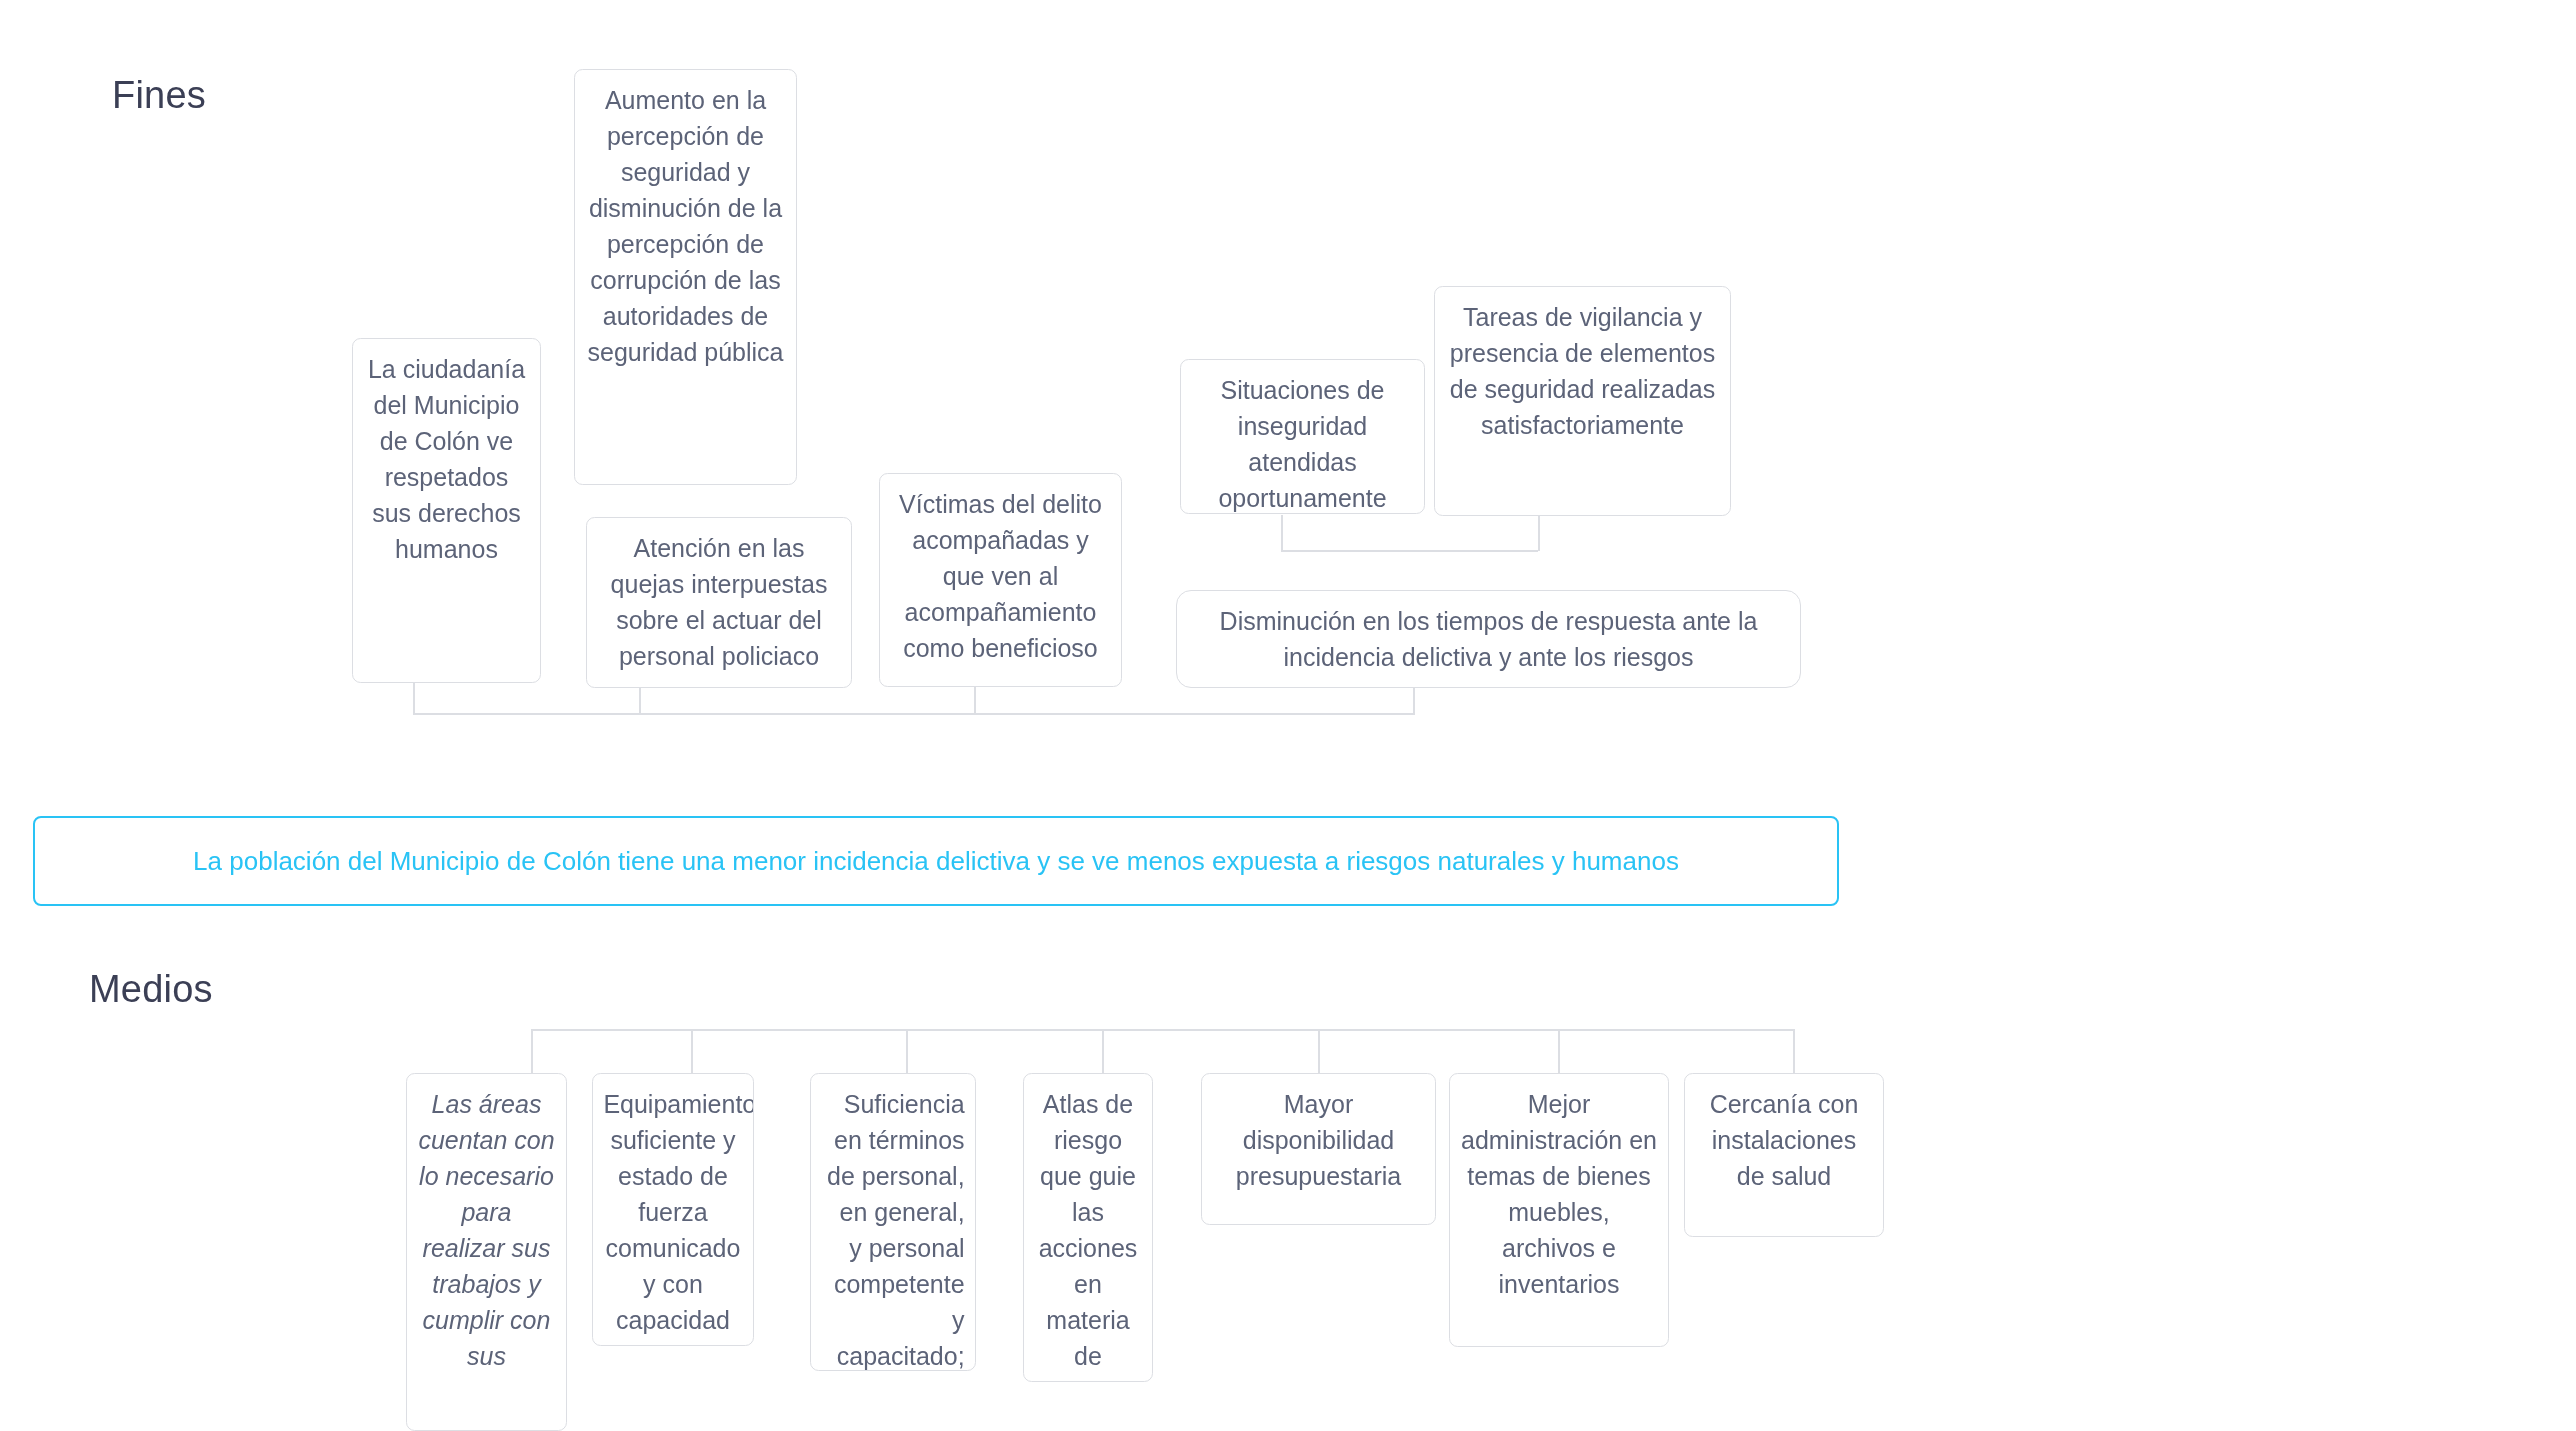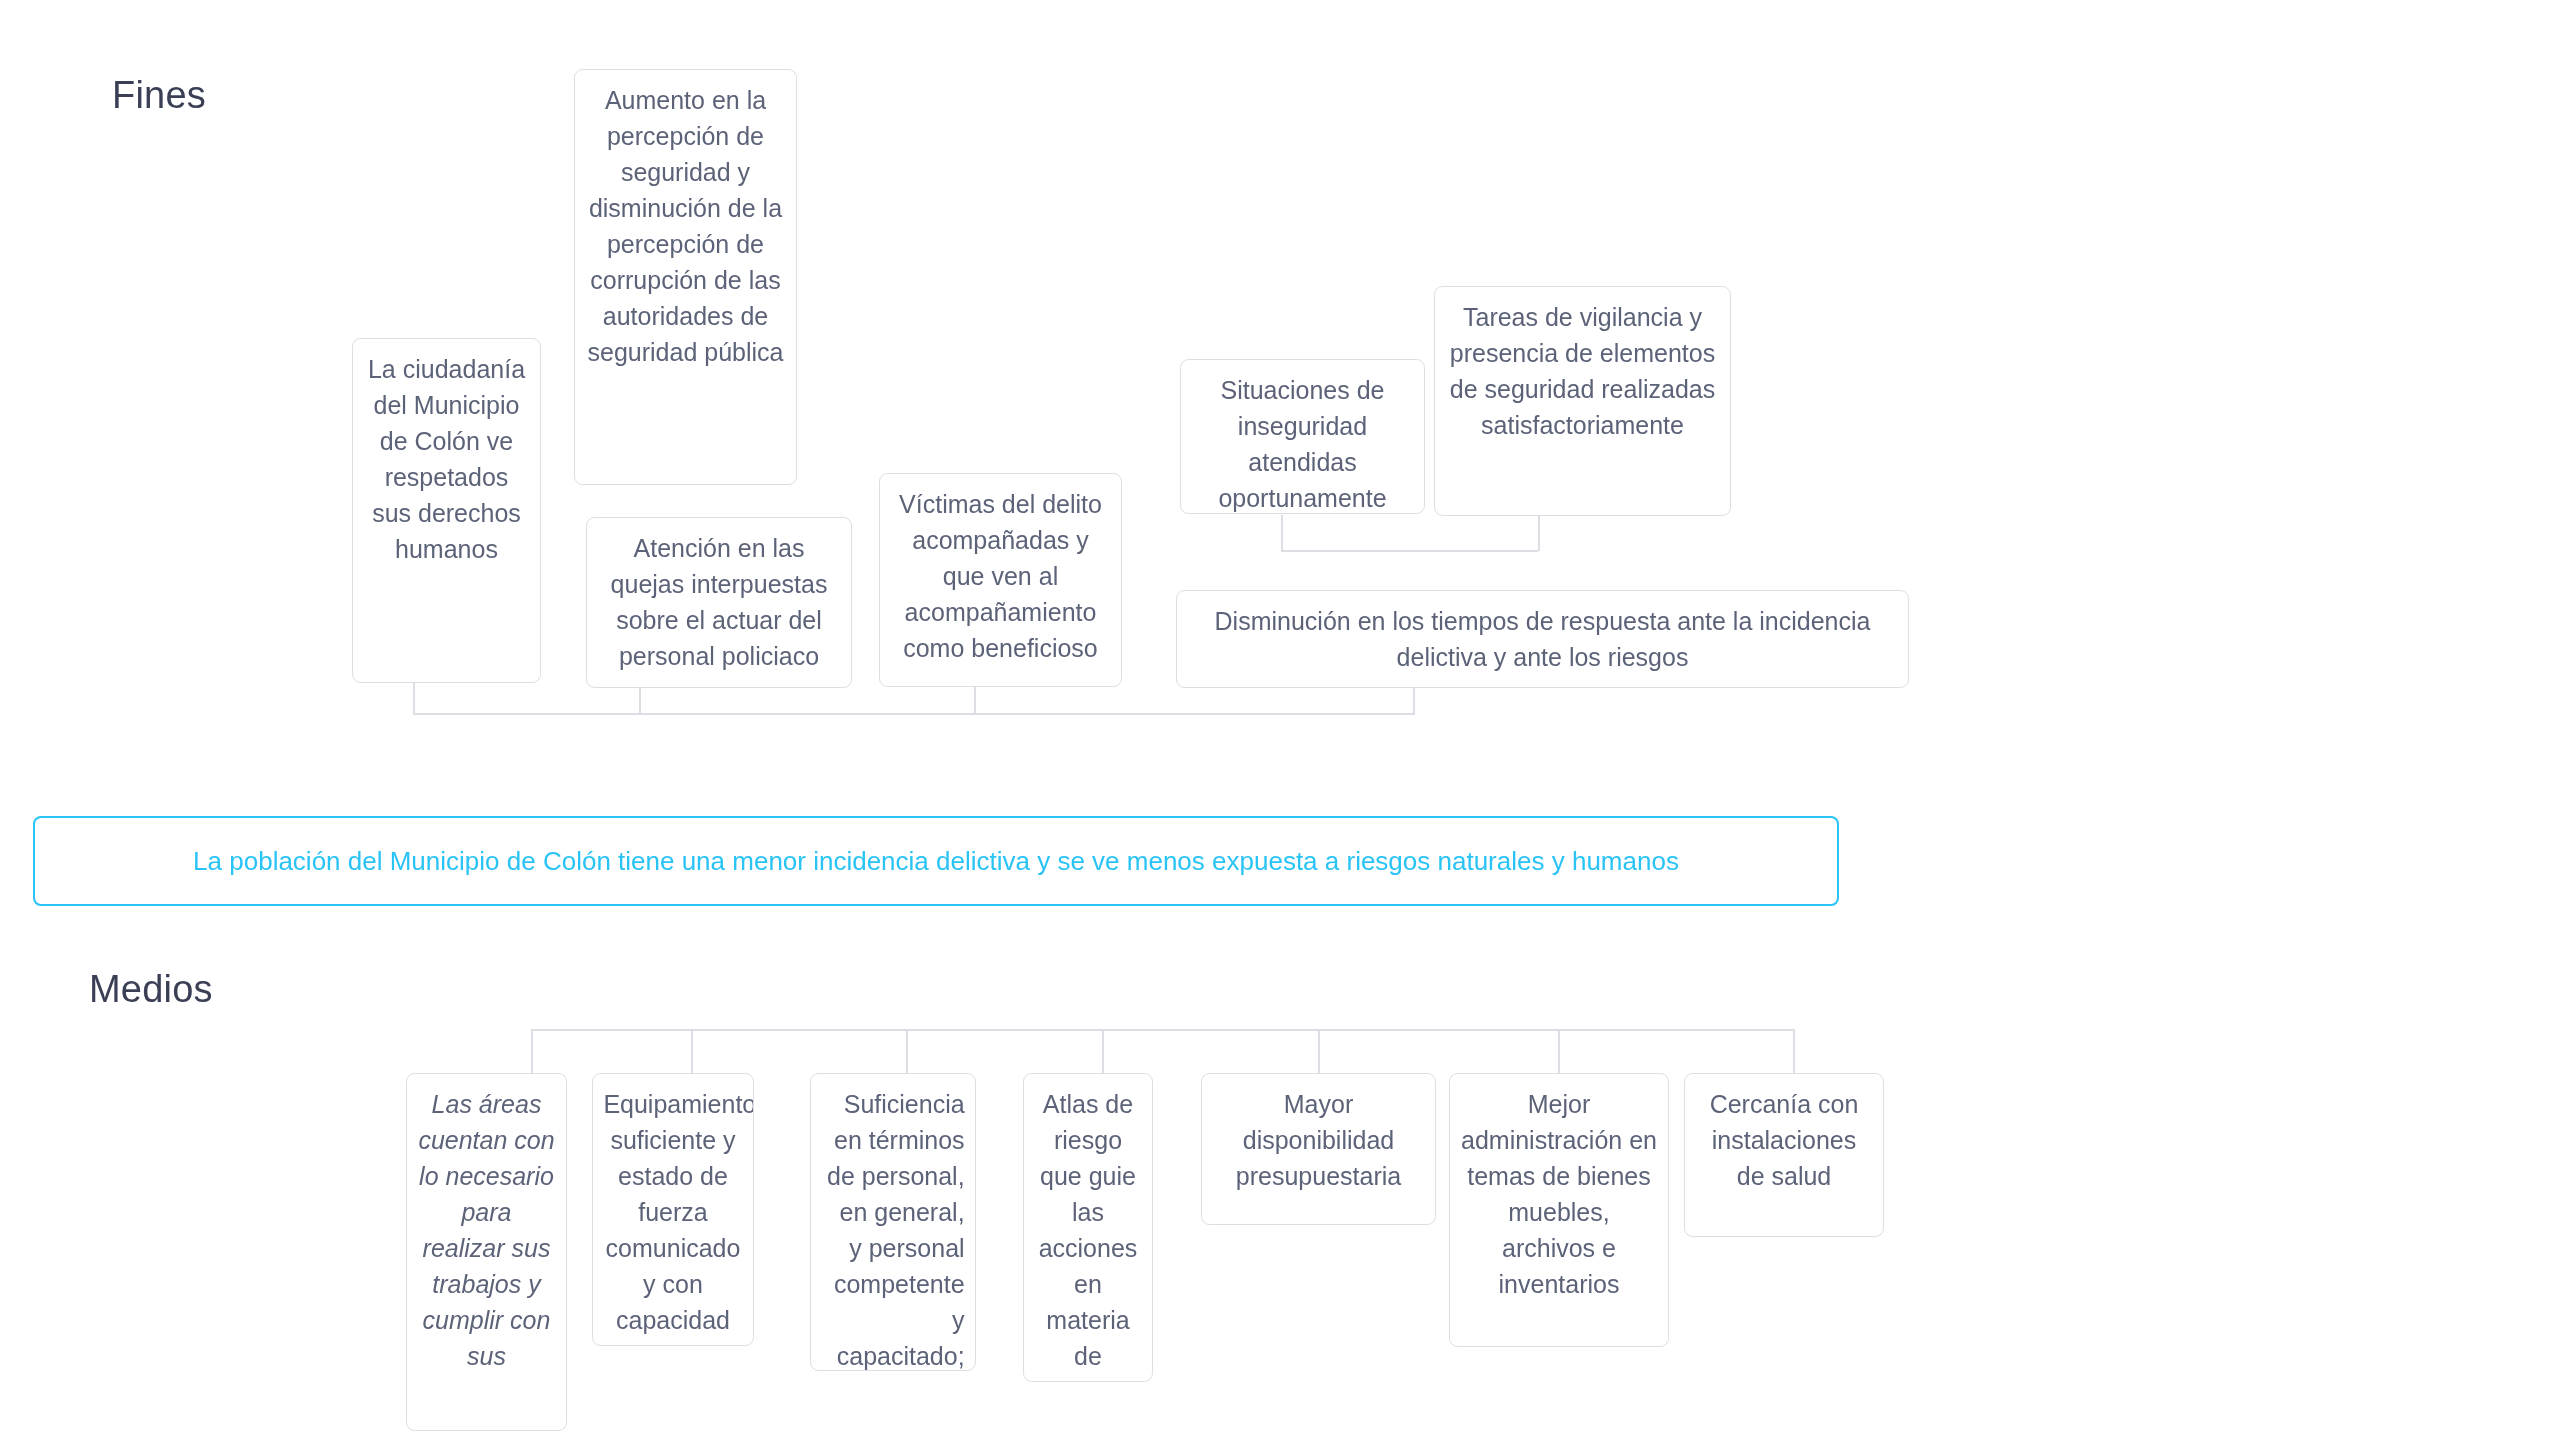--- a/index.html
+++ b/index.html
@@ -107,21 +107,21 @@
   </div>
 
   <div class="node" id="fin-5" style="left:1180px;top:359px;width:245px;height:155px;">
     <span>Situaciones de inseguridad atendidas oportunamente</span>
   </div>
 
   <div class="node" id="fin-6" style="left:1434px;top:286px;width:297px;height:230px;">
     <span>Tareas de vigilancia y presencia de elementos de seguridad realizadas satisfactoriamente</span>
   </div>
 
-  <div class="node" id="fin-7" style="left:1176px;top:590px;width:733px;height:98px;">
+  <div class="node" id="fin-7" style="left:1176px;top:590px;width:625px;height:98px;border-radius:15px;">
     <span>Disminución en los tiempos de respuesta ante la incidencia delictiva y ante los riesgos</span>
   </div>
 
   <div class="banner" style="left:33px;top:816px;width:1806px;height:90px;">
     <span>La población del Municipio de Colón tiene una menor incidencia delictiva y se ve menos expuesta a riesgos naturales y humanos</span>
   </div>
 
   <div class="section-title" id="title-medios">Medios</div>
 
   <div class="conn h" style="left:531px;top:1029px;width:1263px;"></div>

